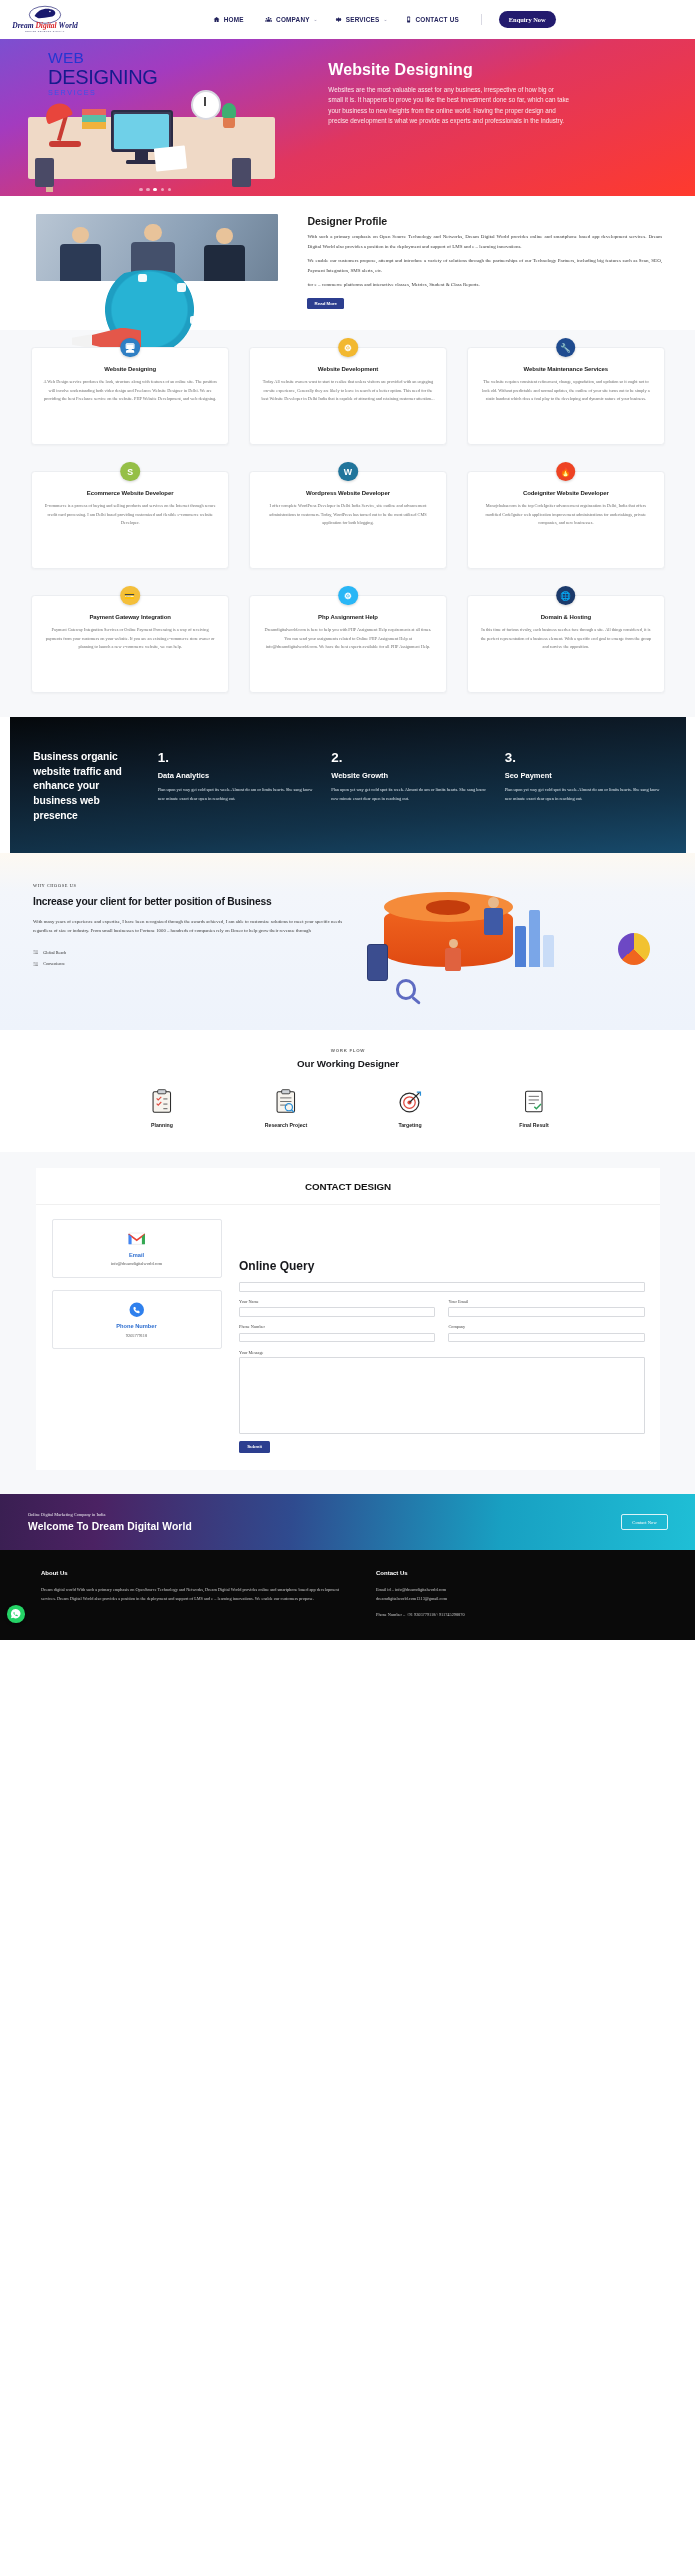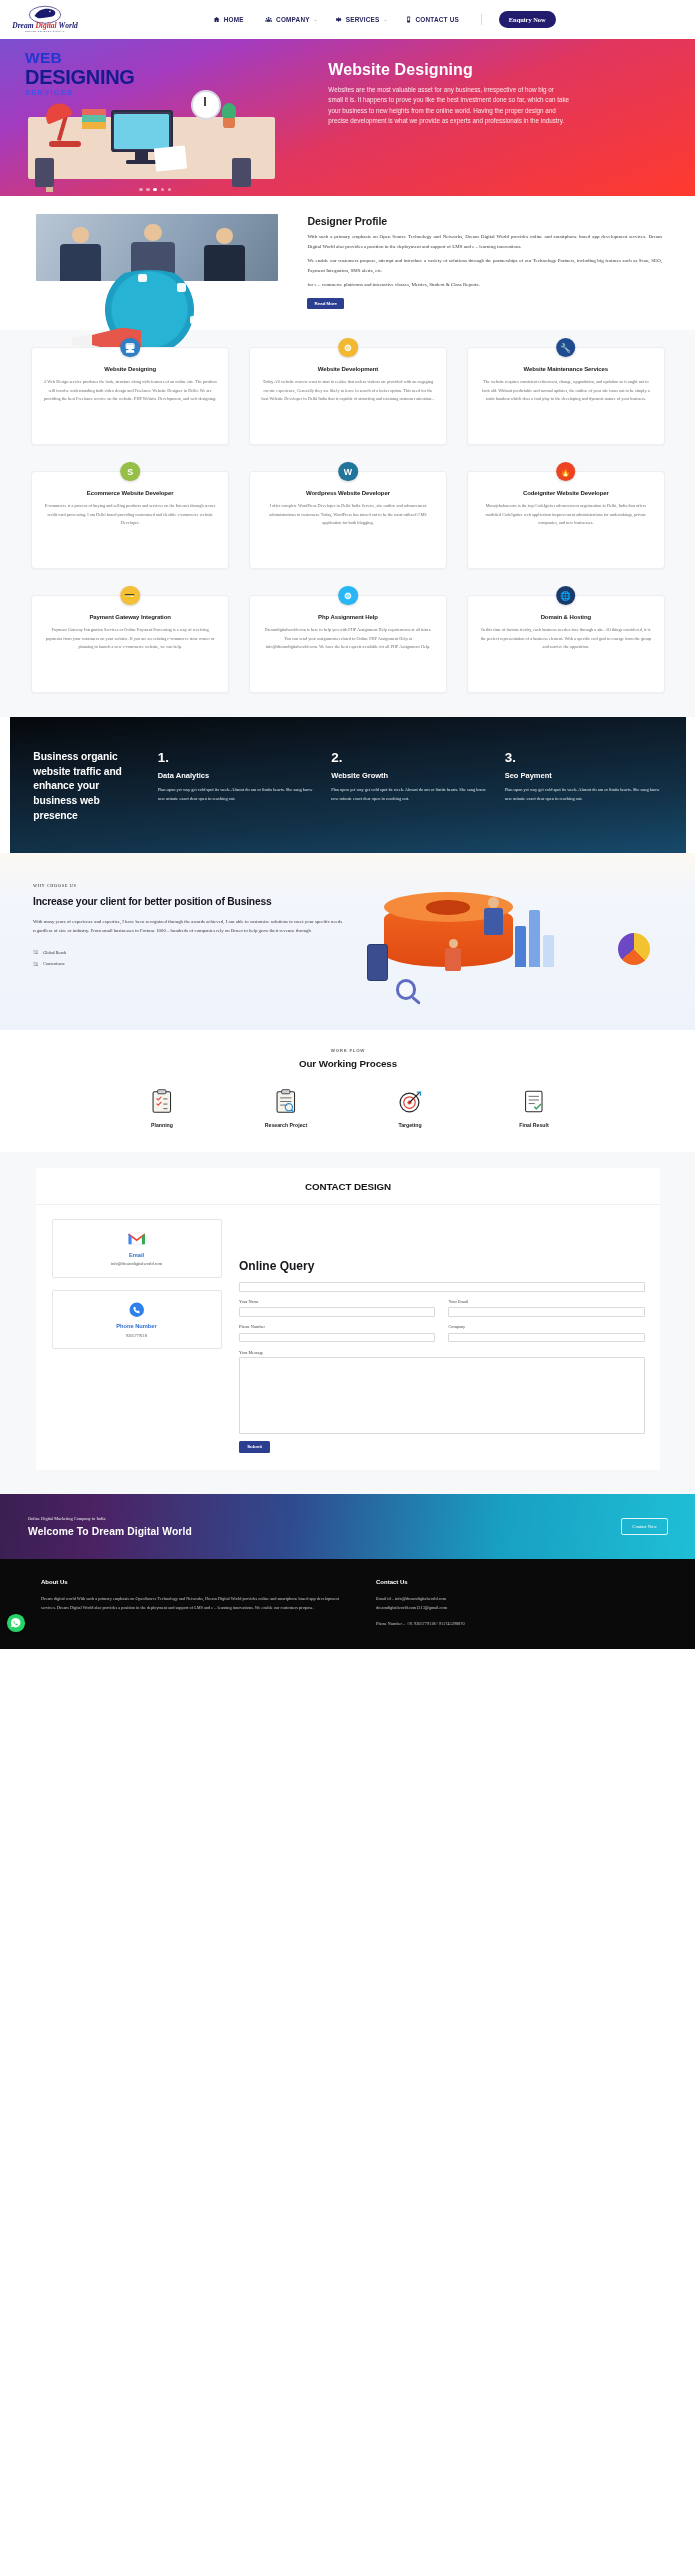--- a/index.html
+++ b/index.html
@@ -62,23 +62,23 @@
   
   .hero {
     height: 157px;
     background: linear-gradient(160deg,#7c4fd0 0%,#a33bbf 22%,#e0365f 55%,#ff3a2d 100%);
     position: relative;
     display: flex;
     overflow: hidden;
   }
   .hero-left { width: 319px; position: relative; }
   .hero-headline {
-    position: absolute; left: 25px; top: 11.3px;
+    position: absolute; left: 48px; top: 11.3px;
     color: #2536d0;
-    font-size: 15.5px; font-weight: 700; letter-spacing: 0.3px;
+    font-size: 15.5px; font-weight: 400; letter-spacing: 0.3px;
     text-transform: uppercase;
     line-height: 1.05;
   }
   .hero-headline .big { display:block; font-size: 20px; color:#151b8d; letter-spacing:-0.3px;}
   .hero-headline .sub { display:block; font-size: 7.2px; color:#3b53e8; letter-spacing:1.5px; margin-top:1px;}
   .hero-right {
     flex: 1;
     padding: 21.6px 36px 0 9.3px;
     color: #fff;
   }
@@ -309,21 +309,21 @@
     width: 100%; height: 77px; border: 0.5px solid #d8dade; background:#fff;
     font-family:"Liberation Serif", serif; font-size: 4.1px; padding: 2.6px; resize:none; border-radius:1px;
   }
   .oq-submit {
     margin-top: 5.2px; background:#2c3e8f; color:#fff; border:none; cursor:pointer;
     font-size: 4.4px; padding: 3.1px 8.2px; border-radius:1.5px; font-weight:600;
   }
 
   
   .cta {
-    height: 65px;
+    height: 56px;
     background: linear-gradient(95deg,#3a1f52 0%,#4b2263 14%,#2f4b8f 42%,#18a0c2 72%,#1fbfd6 100%);
     display:flex; align-items:center; justify-content:space-between;
     padding: 0 28px; color:#fff;
   }
   .cta-kicker { font-family:"Liberation Serif", serif; font-size: 4.4px; opacity:.92; margin-bottom: 4.1px;}
   .cta-title { font-size: 10.3px; font-weight: 600; letter-spacing:0.1px;}
   .cta-btn {
     border: 0.5px solid rgba(255,255,255,.85); background: transparent; color:#fff;
     font-family:"Liberation Serif", serif; font-size: 4.6px; padding: 4.6px 10.3px;
     border-radius: 2.1px; cursor:pointer;
@@ -608,21 +608,21 @@
       <div class="w-person" style="left:126px;top:25px;width:19.6px;height:27px;background:#3f5aa6;"></div>
       <div class="w-person" style="left:91px;top:56px;width:9.3px;height:9.3px;border-radius:50%;background:#e8b98c;"></div>
       <div class="w-person" style="left:87px;top:65px;width:16.5px;height:23px;background:#e0623f;"></div>
       <div class="w-phone"></div>
       <div class="w-mag"></div>
     </div>
   </section>
 
   <section class="workflow">
     <div class="wf-kicker">WORK FLOW</div>
-    <h2 class="wf-title">Our Working Process</h2>
+    <h2 class="wf-title">Our Working Designer</h2>
     <div class="wf-row">
 
       <div class="wf-item">
         <div class="wf-ico">
           <svg width="21.6" height="25" viewBox="0 0 42 48">
               <rect x="4" y="5" width="34" height="40" rx="3" fill="#f7f4ee" stroke="#2b2b2b" stroke-width="2"></rect>
               <rect x="13" y="1" width="16" height="8" rx="2" fill="#cfd3d8" stroke="#2b2b2b" stroke-width="1.6"></rect>
               <path d="M11 18l3 3 6-6" fill="none" stroke="#e04a3f" stroke-width="2.2"></path>
               <path d="M11 28l3 3 6-6" fill="none" stroke="#e04a3f" stroke-width="2.2"></path>
               <path d="M24 19h8M24 29h8M24 38h8" stroke="#555" stroke-width="1.8"></path>

